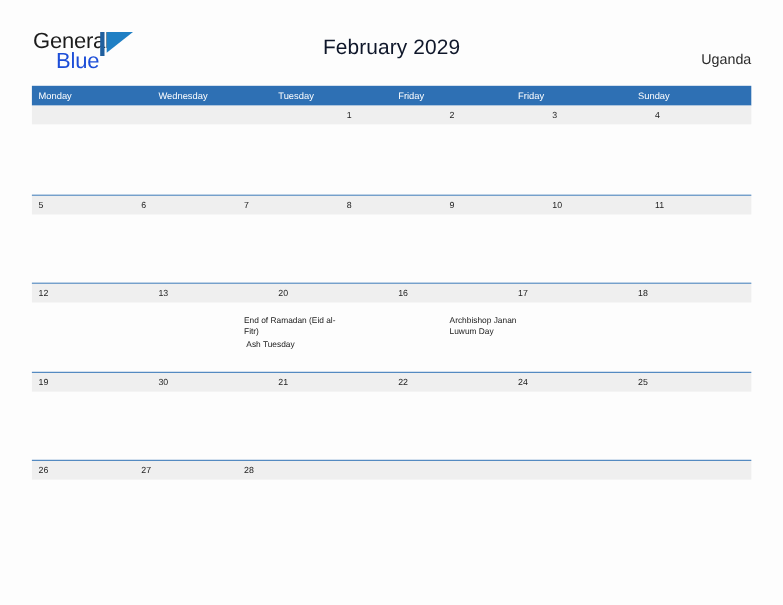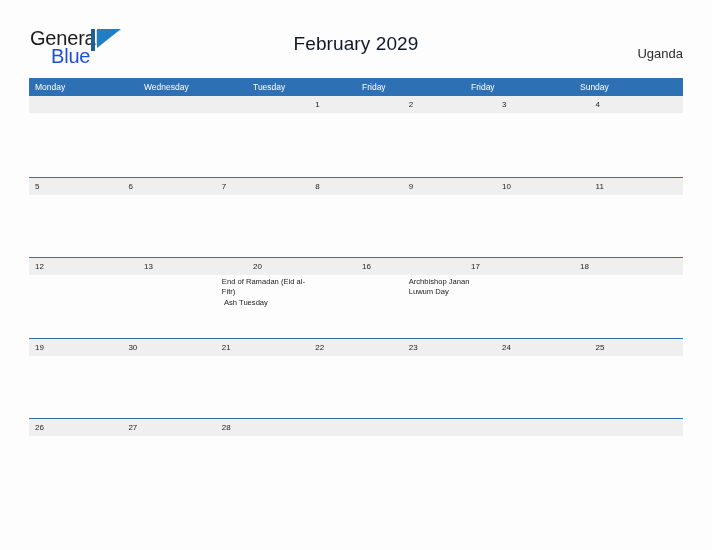--- a/index.html
+++ b/index.html
@@ -130,21 +130,21 @@
   }
 
   .event-band {
     display: flex;
     width: 100%;
     height: 62px;
   }
   .event-band .event-cell {
     flex: 1 1 0;
     box-sizing: border-box;
-    padding: 2px 4px 0 6px;
+    padding: 12px 4px 0 6px;
     font-size: 7.6px;
     line-height: 10.4px;
     color: #1b1b1b;
   }
   .event-band .event-item {
     white-space: pre-wrap;
   }
 </style>
 </head>
 <body>
@@ -243,21 +243,20 @@
           <div class="event-cell"></div>
           <div class="event-cell"></div>
         </div>
       </div>
       <div class="week-row">
         <div class="date-band">
           <div class="date-cell">19</div>
           <div class="date-cell">30</div>
           <div class="date-cell">21</div>
           <div class="date-cell">22</div>
-          <div class="date-cell">23</div>
           <div class="date-cell">24</div>
           <div class="date-cell">25</div>
         </div>
         <div class="event-band">
           <div class="event-cell"></div>
           <div class="event-cell"></div>
           <div class="event-cell"></div>
           <div class="event-cell"></div>
           <div class="event-cell"></div>
           <div class="event-cell"></div>

